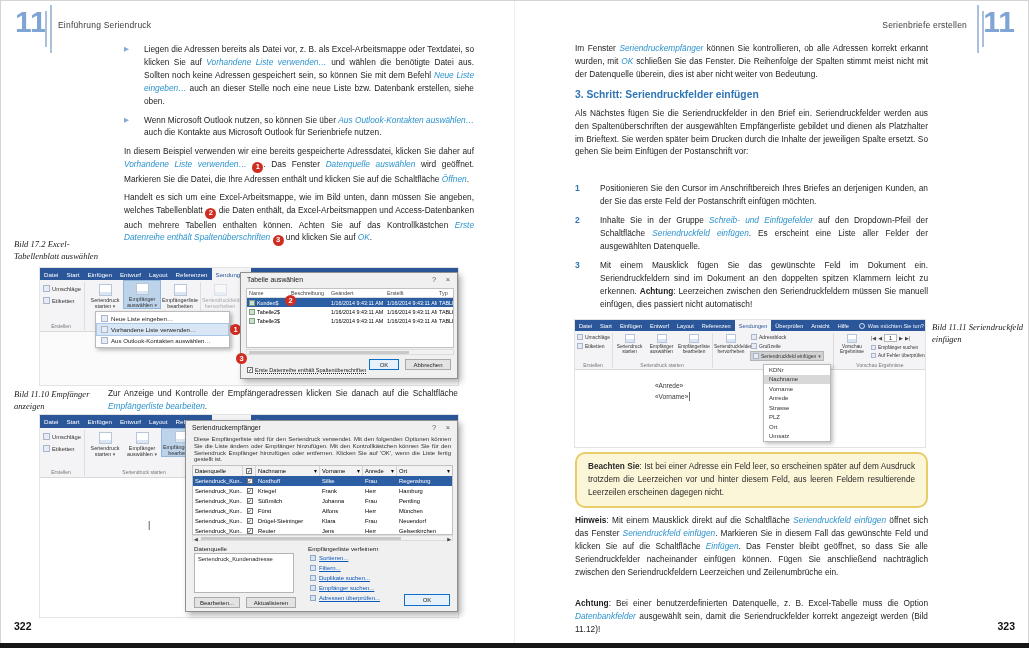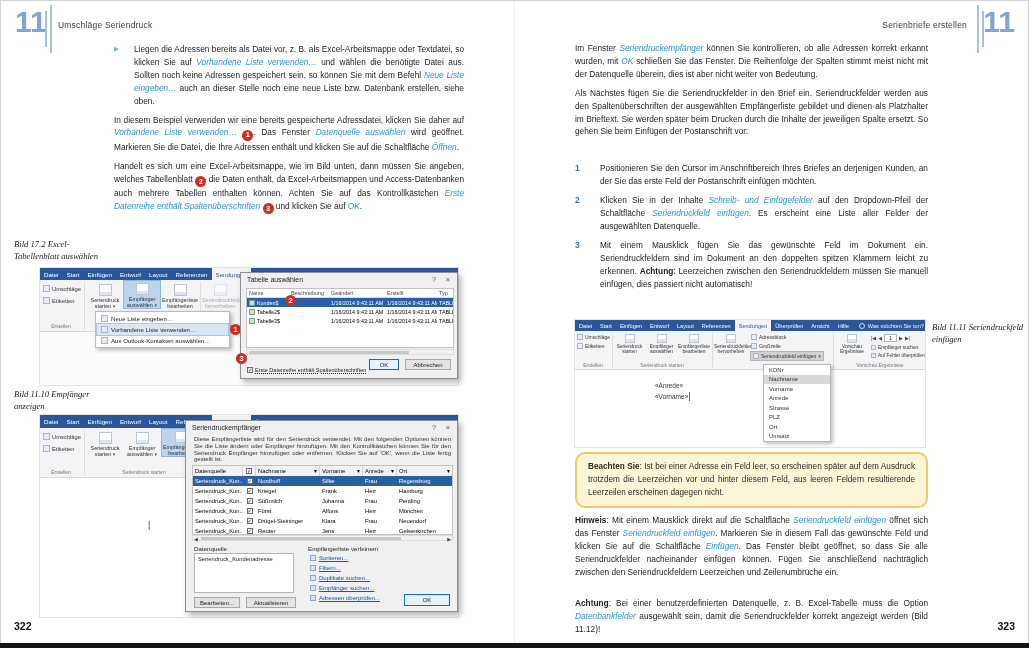--- a/index.html
+++ b/index.html
@@ -74,31 +74,35 @@
 <body>
 
 <div class="spread">
   <div class="edge"></div>
   <div class="gutter"></div>
   <div class="botbar"></div>
 
   <div class="chapnum" style="left:15px;top:5px">11</div>
   <div class="rule" style="left:45px;top:11px;height:36px"></div>
   <div class="rule" style="left:50px;top:5px;height:48px"></div>
-  <div class="runhead" style="left:58px;top:20px">Umschläge Seriendruck</div>
+  <div class="runhead" style="left:58px;top:20px">Einführung Seriendruck</div>
 
   <div class="chapnum" style="right:14px;top:5px">11</div>
   <div class="rule" style="right:45px;top:11px;height:36px"></div>
   <div class="rule" style="right:50px;top:5px;height:48px"></div>
   <div class="runhead" style="right:62px;top:20px">Serienbriefe erstellen</div>
 
-  <div class="flow" style="left:114px;top:43px;width:350px">
+  <div class="flow" style="left:124px;top:43px;width:350px">
     <div class="bullet bt">
       <span class="mk">▶</span>
       <span><span>Liegen die Adressen bereits als Datei vor, z. B. als Excel-Arbeitsmappe oder Textdatei, so klicken Sie auf </span><span class="em">Vorhandene Liste verwenden…</span><span> und wählen die benötigte Datei aus. Sollten noch keine Adressen gespeichert sein, so können Sie mit dem Befehl </span><span class="em">Neue Liste eingeben…</span><span> auch an dieser Stelle noch eine neue Liste bzw. Datenbank erstellen, siehe oben.</span></span>
+    </div>
+    <div class="bullet bt">
+      <span class="mk">▶</span>
+      <span><span>Wenn Microsoft Outlook nutzen, so können Sie über </span><span class="em">Aus Outlook-Kontakten auswählen…</span><span> auch die Kontakte aus Microsoft Outlook für Serienbriefe nutzen.</span></span>
     </div>
     <div class="para bt"><span>In diesem Beispiel verwenden wir eine bereits gespeicherte Adressdatei, klicken Sie daher auf </span><span class="em">Vorhandene Liste verwenden…</span><span> </span><span class="badge">1</span><span>. Das Fenster </span><span class="em">Datenquelle auswählen</span><span> wird geöffnet. Markieren Sie die Datei, die Ihre Adressen enthält und klicken Sie auf die Schaltfläche </span><span class="em">Öffnen</span><span>.</span></div>
     <div class="para bt"><span>Handelt es sich um eine Excel-Arbeitsmappe, wie im Bild unten, dann müssen Sie angeben, welches Tabellenblatt </span><span class="badge">2</span><span> die Daten enthält, da Excel-Arbeitsmappen und Access-Datenbanken auch mehrere Tabellen enthalten können. Achten Sie auf das Kontrollkästchen </span><span class="em">Erste Datenreihe enthält Spaltenüberschriften</span> <span class="badge">3</span><span> und klicken Sie auf </span><span class="em">OK</span><span>.</span></div>
   </div>
 
   <div class="mnote" style="left:14px;top:239px;width:88px">Bild 17.2 Excel-Tabellenblatt auswählen</div>
   <div class="mnote" style="left:14px;top:389px;width:86px">Bild 11.10 Empfänger anzeigen</div>
   <div class="mnote" style="left:932px;top:322px;width:92px">Bild 11.11 Seriendruckfeld einfügen</div>
 
   <div class="shot" style="left:40px;top:268px;width:418px;height:117px">
@@ -209,20 +213,21 @@
       <span class="badge ab" style="left:-5px;top:80px">3</span>
       <div class="sbtn" style="left:6px;top:94px;font-size:5.5px;color:#222">
           <span class="chkbox">✓</span>
           <span style="text-decoration:underline dotted 0.5px">Erste Datenreihe enthält Spaltenüberschriften</span>
         </div>
       <div class="wbtn pri" style="left:128px;top:86px;width:30px;height:11px">OK</div>
       <div class="wbtn" style="left:164px;top:86px;width:46px;height:11px">Abbrechen</div>
     </div>
   </div>
 
+  <div class="bt" style="position:absolute;left:108px;top:387px;width:350px"><span>Zur Anzeige und Kontrolle der Empfängeradressen klicken Sie danach auf die Schaltfläche </span><span class="em">Empfängerliste bearbeiten</span><span>.</span></div>
 
   <div class="shot" style="left:40px;top:415px;width:418px;height:202px">
     <div class="rtabs" style="height:13px;font-size:6.2px">
       <span class="rtab">Datei</span>
       <span class="rtab">Start</span>
       <span class="rtab">Einfügen</span>
       <span class="rtab">Entwurf</span>
       <span class="rtab">Layout</span>
       <span class="rtab">Referenzen</span>
       <span class="rtab active">Sendungen</span>
@@ -372,29 +377,30 @@
         </div>
       <div class="wbtn pri" style="left:218px;top:173px;width:46px;height:12px">OK</div>
     </div>
   </div>
 
   <div class="pageno" style="left:14px;top:620px">322</div>
   <div class="pageno" style="right:14px;top:620px">323</div>
 
   <div class="flow" style="left:575px;top:42px;width:353px">
     <div class="para bt"><span>Im Fenster </span><span class="em">Seriendruckempfänger</span><span> können Sie kontrollieren, ob alle Adressen korrekt erkannt wurden, mit </span><span class="em">OK</span><span> schließen Sie das Fenster. Die Reihenfolge der Spalten stimmt meist nicht mit der Datenquelle überein, dies ist aber nicht weiter von Bedeutung.</span></div>
+    <div class="h3">3. Schritt: Seriendruckfelder einfügen</div>
     <div class="para bt">Als Nächstes fügen Sie die Seriendruckfelder in den Brief ein. Seriendruckfelder werden aus den Spaltenüberschriften der ausgewählten Empfängerliste gebildet und dienen als Platzhalter im Brieftext. Sie werden später beim Drucken durch die Inhalte der jeweiligen Spalte ersetzt. So gehen Sie beim Einfügen der Postanschrift vor:</div>
     <div class="steps">
       <div class="step bt">
           <span class="sn">1</span>
           <span>Positionieren Sie den Cursor im Anschriftbereich Ihres Briefes an derjenigen Kunden, an der Sie das erste Feld der Postanschrift einfügen möchten.</span>
         </div>
       <div class="step bt">
           <span class="sn">2</span>
-          <span><span>Klicken Sie in der Inhalte </span><span class="em">Schreib- und Einfügefelder</span><span> auf den Dropdown-Pfeil der Schaltfläche </span><span class="em">Seriendruckfeld einfügen</span><span>. Es erscheint eine Liste aller Felder der ausgewählten Datenquelle.</span></span>
+          <span><span>Inhalte Sie in der Gruppe </span><span class="em">Schreib- und Einfügefelder</span><span> auf den Dropdown-Pfeil der Schaltfläche </span><span class="em">Seriendruckfeld einfügen</span><span>. Es erscheint eine Liste aller Felder der ausgewählten Datenquelle.</span></span>
         </div>
       <div class="step bt">
           <span class="sn">3</span>
           <span><span>Mit einem Mausklick fügen Sie das gewünschte Feld im Dokument ein. Seriendruckfeldern sind im Dokument an den doppelten spitzen Klammern leicht zu erkennen. </span><span class="b">Achtung</span><span>: Leerzeichen zwischen den Seriendruckfeldern müssen Sie manuell einfügen, dies passiert nicht automatisch!</span></span>
         </div>
     </div>
   </div>
 
   <div class="shot" style="left:575px;top:320px;width:350px;height:127px">
     <div class="rtabs" style="height:11px;font-size:5.6px">

